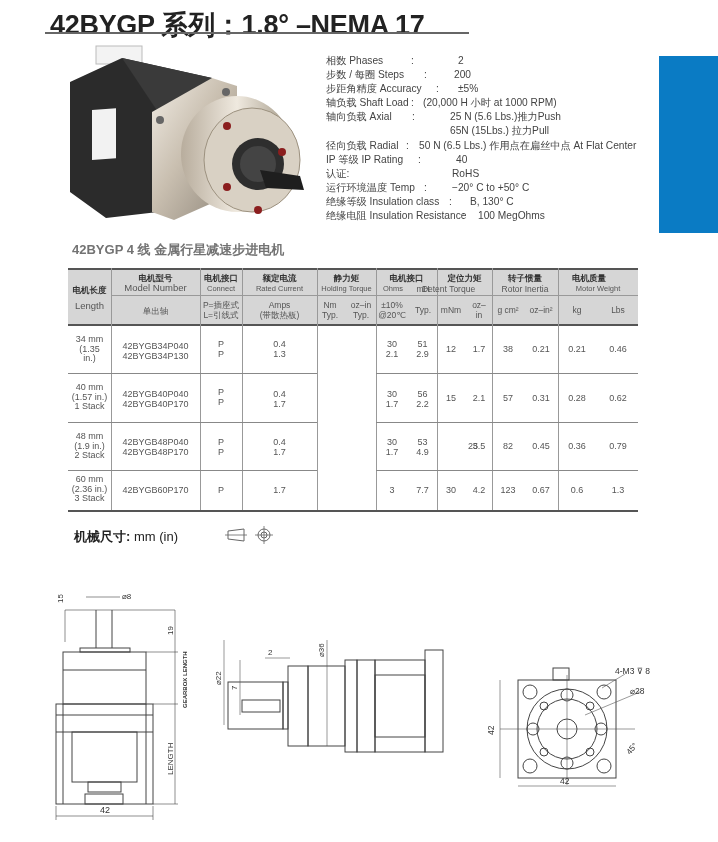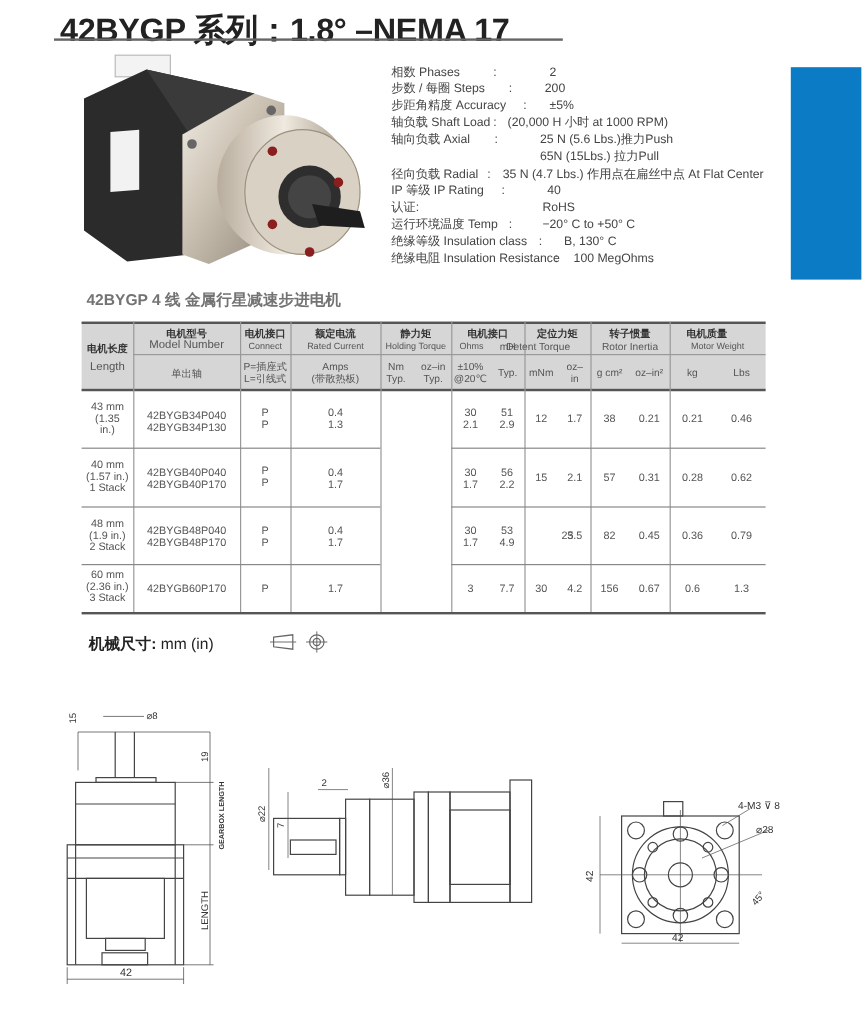--- a/index.html
+++ b/index.html
@@ -109,21 +109,21 @@
       <span style="left:0">轴向负载  Axial</span>
       <span style="left:86px">:</span>
       <span style="left:124px">25 N (5.6 Lbs.)推力Push</span>
     </div>
   <div class="spec-row">
       <span style="left:124px">65N  (15Lbs.) 拉力Pull</span>
     </div>
   <div class="spec-row">
       <span style="left:0">径向负载  Radial</span>
       <span style="left:80px">:</span>
-      <span style="left:93px">35 N (4.7 Lbs.) 作用点在扁丝中点 At Flat Center</span>
+      <span style="left:93px">50 N (6.5 Lbs.) 作用点在扁丝中点 At Flat Center</span>
     </div>
   <div class="spec-row">
       <span style="left:0">IP 等级  IP Rating</span>
       <span style="left:92px">:</span>
       <span style="left:130px">40</span>
     </div>
   <div class="spec-row">
       <span style="left:0">认证:</span>
       <span style="left:126px">RoHS</span>
     </div>
@@ -210,21 +210,21 @@
   <div class="cell" style="left:456px;top:37px;width:34px">oz–in²</div>
 
   <div class="cell cell-b" style="left:490px;top:5px;width:62px">电机质量</div>
   <div class="cell" style="left:490px;top:16px;width:80px;font-size:7.5px">Motor Weight</div>
   <div class="cell" style="left:490px;top:37px;width:38px">kg</div>
   <div class="cell" style="left:530px;top:37px;width:40px">Lbs</div>
 
 
   <div>
     <div class="dcell" style="left:0;top:67px;width:43px">
-        <div>43 mm</div>
+        <div>34 mm</div>
         <div>(1.35</div>
         <div>in.)</div>
       </div>
     <div class="dcell" style="left:43px;top:74px;width:89px">
         <div>42BYGB34P040</div>
         <div>42BYGB34P130</div>
       </div>
     <div class="dcell" style="left:132px;top:72px;width:42px">
         <div>P</div>
         <div>P</div>
@@ -333,21 +333,21 @@
         <div>1.7</div>
       </div>
     <div class="dcell" style="left:308px;top:218px;width:32px">
         <div>3</div>
       </div>
     <div class="dcell" style="left:340px;top:218px;width:29px">
         <div>7.7</div>
       </div>
     <div class="dcell" style="left:370px;top:218px;width:26px">30</div>
     <div class="dcell" style="left:398px;top:218px;width:26px">4.2</div>
-    <div class="dcell" style="left:424px;top:218px;width:32px">156</div>
+    <div class="dcell" style="left:424px;top:218px;width:32px">123</div>
     <div class="dcell" style="left:456px;top:218px;width:34px">0.67</div>
     <div class="dcell" style="left:490px;top:218px;width:38px">0.6</div>
     <div class="dcell" style="left:530px;top:218px;width:40px">1.3</div>
   </div>
 </div>
 
 <div class="dims-label"><b>机械尺寸:</b><span> mm  (in)</span></div>
 <svg class="proj-icon" width="22" height="14" viewBox="0 0 22 14">
   <polygon points="3,3 19,1 19,13 3,11" fill="none" stroke="#666" stroke-width="1"></polygon>
   <line x1="0" y1="7" x2="22" y2="7" stroke="#666" stroke-width="0.8"></line>

